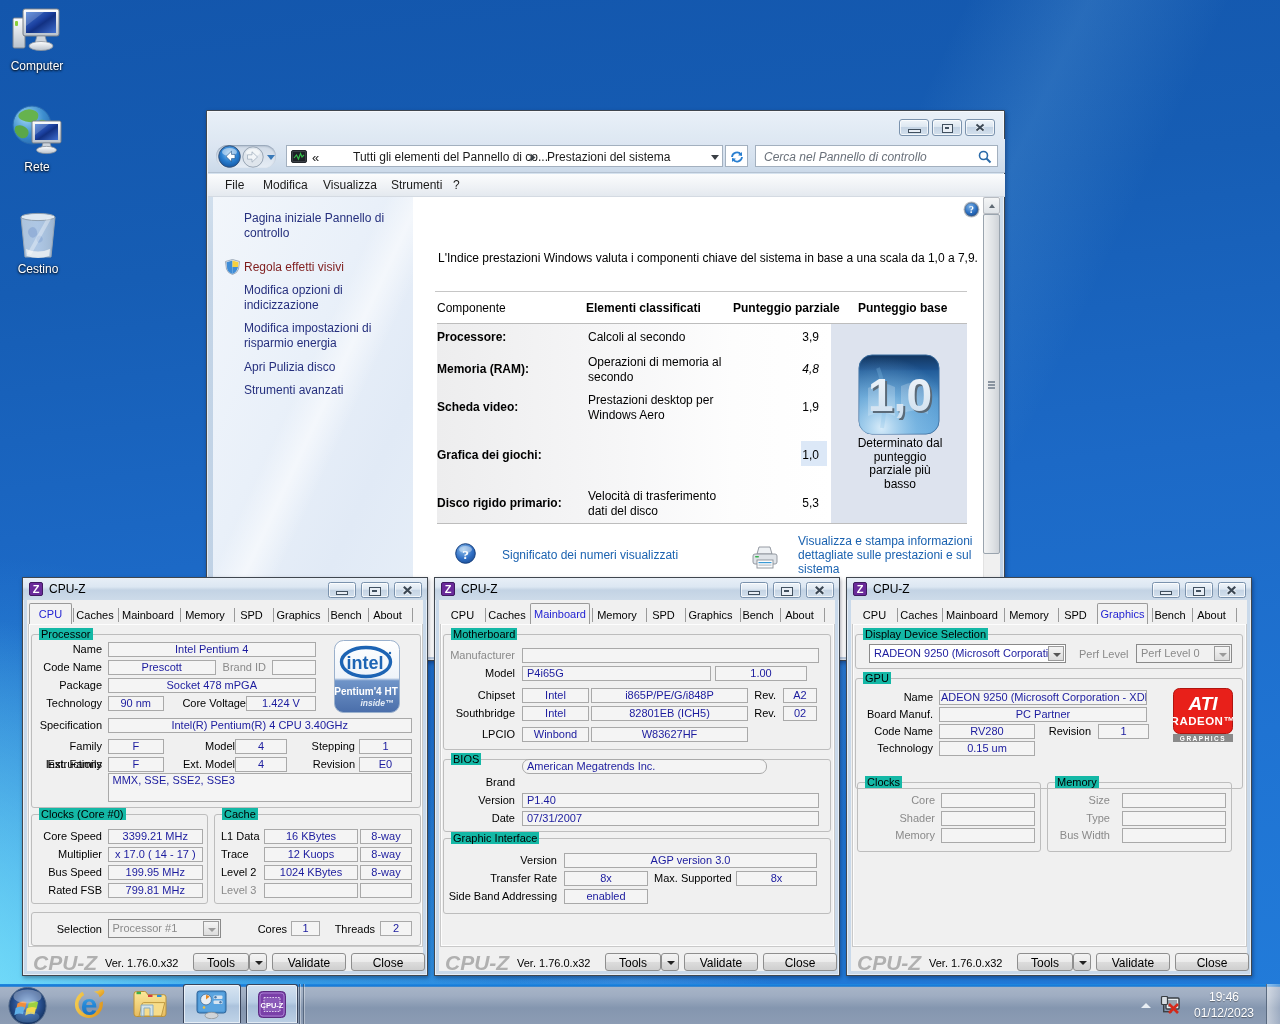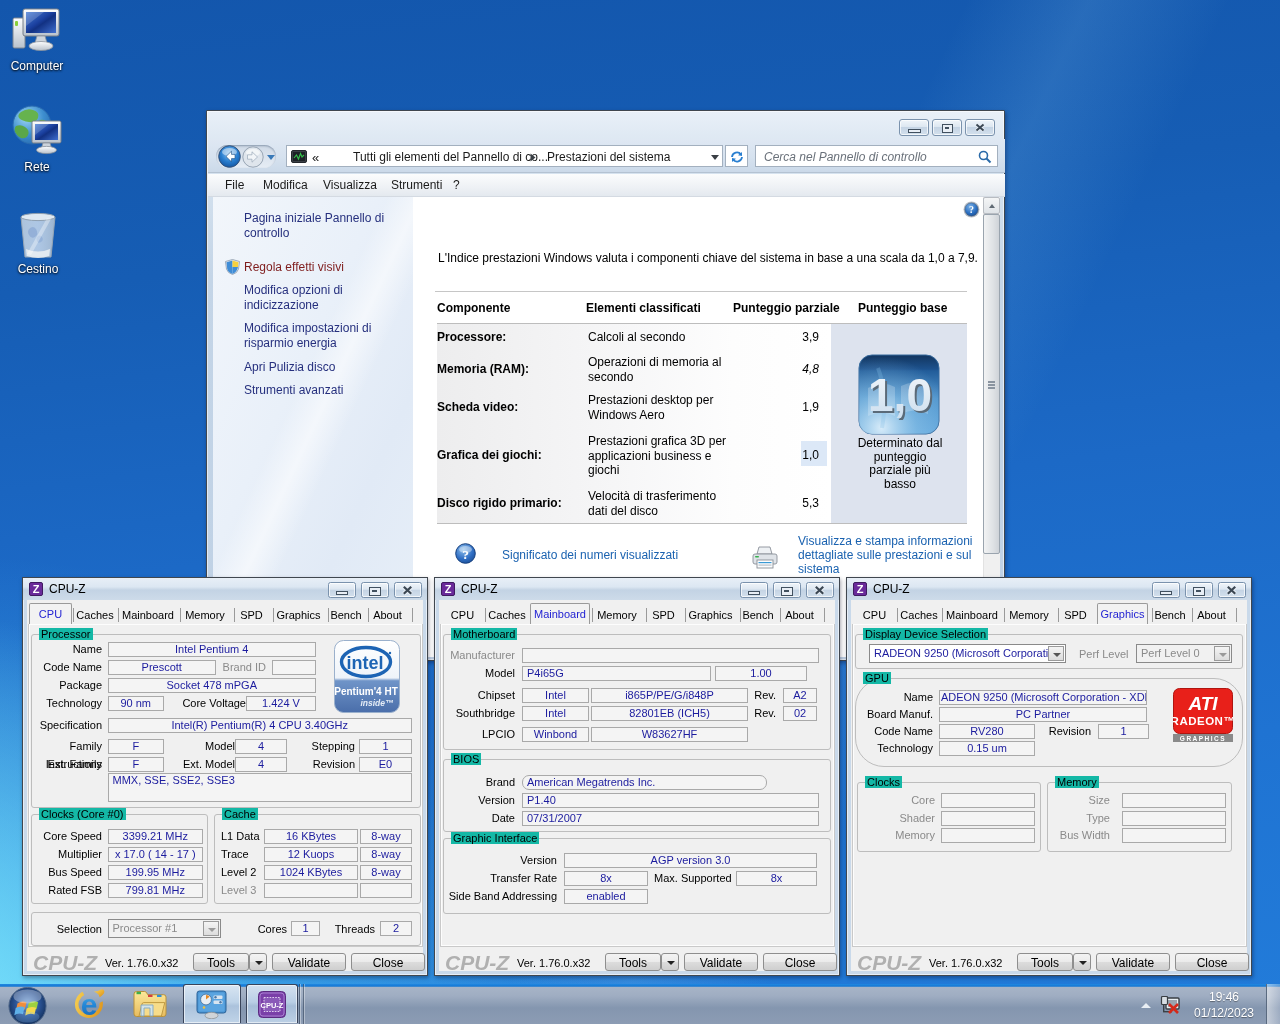--- a/index.html
+++ b/index.html
@@ -238,39 +238,38 @@
       </radialGradient>
         </defs>
       <circle cx="8.5" cy="8.5" r="8" fill="#b8bfc8"></circle>
       <circle cx="8.5" cy="8.5" r="6.7" fill="url(#hlp)" stroke="#5a6470" stroke-width=".5"></circle>
       <text x="8.5" y="12" font-size="10" font-weight="bold" fill="#fff" text-anchor="middle" font-family="Liberation Serif">?</text>
     </svg>
 
     <div class="abs" style="left:225px; top:54px; font-size:12px; color:#000;">L'Indice prestazioni Windows valuta i componenti chiave del sistema in base a una scala da 1,0 a 7,9.</div>
     <div class="abs" style="left:222px; top:94px; width:532px; height:1px; background:#c6c6c6;"></div>
 
-    <div class="abs" style="left:224px; top:104px; font-size:12px; font-weight:bold; color:#000;">Componente</div>
+    <div class="abs" style="left:224px; top:104px; font-size:12px; font-weight:normal; color:#000;">Componente</div>
     <div class="abs" style="left:373px; top:104px; font-size:12px; font-weight:bold; color:#000;">Elementi classificati</div>
     <div class="abs" style="left:520px; top:104px; font-size:12px; font-weight:bold; color:#000;">Punteggio parziale</div>
     <div class="abs" style="left:645px; top:104px; font-size:12px; font-weight:bold; color:#000;">Punteggio base</div>
 
     <div class="abs" style="left:224px; top:126px; width:394px; height:201px; background:linear-gradient(90deg,#ededee 0%, #f6f6f7 45%, #fdfdfd 75%, #fff 100%); border-top:1px solid #bdbdbd; border-bottom:1px solid #bdbdbd;"></div>
     <div class="abs" style="left:618px; top:126px; width:136px; height:201px; background:#dde3ee; border-top:1px solid #bdbdbd; border-bottom:1px solid #bdbdbd;"></div>
     <div class="abs" style="left:224px; top:133px; width:150px; font-size:12px; font-weight:bold;">Processore:</div>
     <div class="abs" style="left:375px; top:133px; font-size:12px;">Calcoli al secondo</div>
     <div class="abs" style="left:566px; top:133px; width:40px; text-align:right; font-size:12px;">3,9</div>
     <div class="abs" style="left:224px; top:165px; width:150px; font-size:12px; font-weight:bold;">Memoria (RAM):</div>
     <div class="abs" style="left:375px; top:158px; width:160px; font-size:12px; line-height:15px;">Operazioni di memoria al secondo</div>
     <div class="abs" style="left:566px; top:165px; width:40px; text-align:right; font-size:12px;font-style:italic;">4,8</div>
     <div class="abs" style="left:224px; top:203px; width:150px; font-size:12px; font-weight:bold;">Scheda video:</div>
     <div class="abs" style="left:375px; top:196px; width:160px; font-size:12px; line-height:15px;">Prestazioni desktop per Windows Aero</div>
     <div class="abs" style="left:566px; top:203px; width:40px; text-align:right; font-size:12px;">1,9</div>
     <div class="abs" style="left:588px; top:244px; width:26px; height:25px; background:#dce8f7;"></div>
     <div class="abs" style="left:224px; top:251px; width:160px; font-size:12px; font-weight:bold;">Grafica dei giochi:</div>
-    <div class="abs" style="left:375px; top:237px; width:152px; font-size:12px; line-height:14.5px;">Prestazioni grafica 3D per applicazioni business e giochi</div>
     <div class="abs" style="left:566px; top:251px; width:40px; text-align:right; font-size:12px;">1,0</div>
     <div class="abs" style="left:224px; top:299px; width:170px; font-size:12px; font-weight:bold;">Disco rigido primario:</div>
     <div class="abs" style="left:375px; top:292px; width:150px; font-size:12px; line-height:15px;">Velocità di trasferimento dati del disco</div>
     <div class="abs" style="left:566px; top:299px; width:40px; text-align:right; font-size:12px;">5,3</div>
 
     <svg class="abs" style="left:645px; top:157px;" width="82" height="81" viewBox="0 0 82 81">
       <defs>
         <linearGradient id="bdg" x1="0" y1="0" x2="0" y2="1">
           <stop offset="0" stop-color="#12355e"></stop>
             <stop offset=".18" stop-color="#1d528e"></stop>
@@ -509,21 +508,21 @@
     <div class="lbl" style="left:311px; top:107px; width:26px;">Rev.</div>
     <div class="fld" style="left:344px; top:106px; width:34px;">02</div>
     <div class="lbl" style="left:6px; top:128px; width:70px;">LPCIO</div>
     <div class="fld" style="left:83px; top:127px; width:67px;">Winbond</div>
     <div class="fld" style="left:152px; top:127px; width:157px;">W83627HF</div>
 
     <div class="grp" style="left:4px; top:159px; width:388px; height:73px;">
         <span class="grp-l">BIOS</span>
       </div>
     <div class="lbl" style="left:6px; top:176px; width:70px;">Brand</div>
-    <div class="fld fld-l" style="left:83px; top:175px; width:245px;border-radius:7px;">American Megatrends Inc.</div>
+    <div class="fld fld-l" style="left:83px; top:159px; width:245px;border-radius:7px;">American Megatrends Inc.</div>
     <div class="lbl" style="left:6px; top:194px; width:70px;">Version</div>
     <div class="fld fld-l" style="left:83px; top:193px; width:297px;">P1.40</div>
     <div class="lbl" style="left:6px; top:212px; width:70px;">Date</div>
     <div class="fld fld-l" style="left:83px; top:211px; width:297px;">07/31/2007</div>
 
     <div class="grp" style="left:4px; top:238px; width:388px; height:76px;">
         <span class="grp-l">Graphic Interface</span>
       </div>
     <div class="lbl" style="left:6px; top:254px; width:112px;">Version</div>
     <div class="fld" style="left:125px; top:253px; width:253px;">AGP version 3.0</div>
@@ -579,21 +578,21 @@
     <div class="tabsep" style="left:384.5px;"></div>
     <div class="czpage" style="left:1px; top:24px; width:395px; height:323px; border-top:none;"></div>
 
     <div class="grp" style="left:4px; top:34px; width:388px; height:35px;">
         <span class="grp-l">Display Device Selection</span>
       </div>
     <div class="combo" style="left:18px; top:44px; width:197px; background:#fff; color:#1b1b9e; padding:2px 0 0 4px; overflow:hidden; white-space:nowrap;">RADEON 9250 (Microsoft Corporatior<span class="combtn"></span></div>
     <div class="lbl gray" style="left:228px; top:48px; width:49px;">Perf Level</div>
     <div class="combo" style="left:285px; top:44px; width:96px; color:#8a8a8a; padding:2px 0 0 4px;">Perf Level 0<span class="combtn dis"></span></div>
 
-    <div class="grp" style="left:4px; top:78px; width:388px; height:89px;border-radius:29px;">
+    <div class="grp" style="left:4px; top:78px; width:388px; height:111px;">
         <span class="grp-l">GPU</span>
       </div>
     <div class="lbl" style="left:6px; top:91px; width:76px;">Name</div>
     <div class="fld fld-l" style="left:88px; top:90px; width:208px; padding-left:1px;">ADEON 9250 (Microsoft Corporation - XDDM</div>
     <div class="lbl" style="left:6px; top:108px; width:76px;">Board Manuf.</div>
     <div class="fld" style="left:88px; top:107px; width:208px;">PC Partner</div>
     <div class="lbl" style="left:6px; top:125px; width:76px;">Code Name</div>
     <div class="fld" style="left:88px; top:124px; width:96px;">RV280</div>
     <div class="lbl" style="left:196px; top:125px; width:44px;">Revision</div>
     <div class="fld" style="left:247px; top:124px; width:51px;">1</div>

